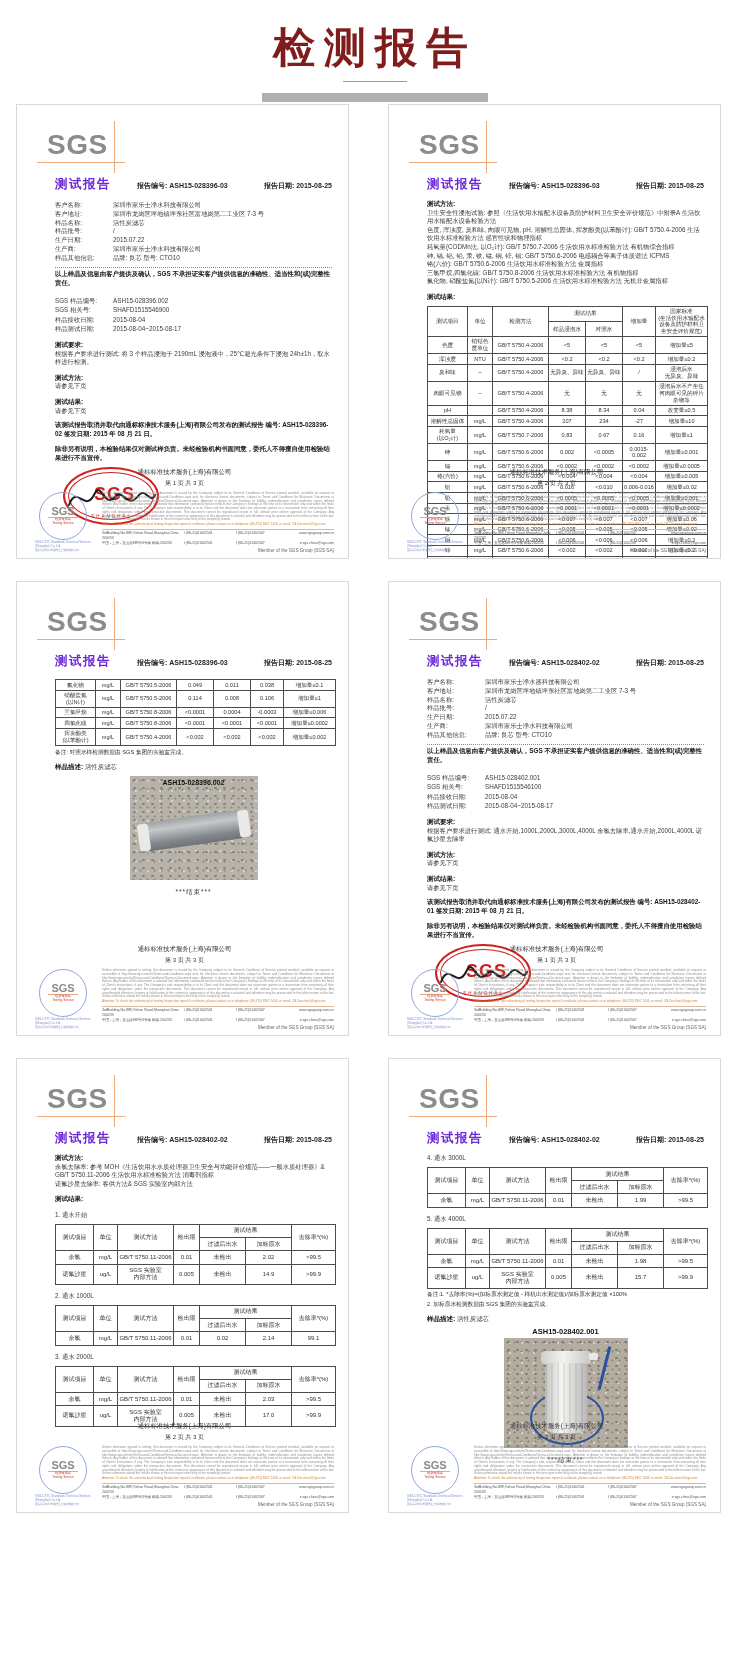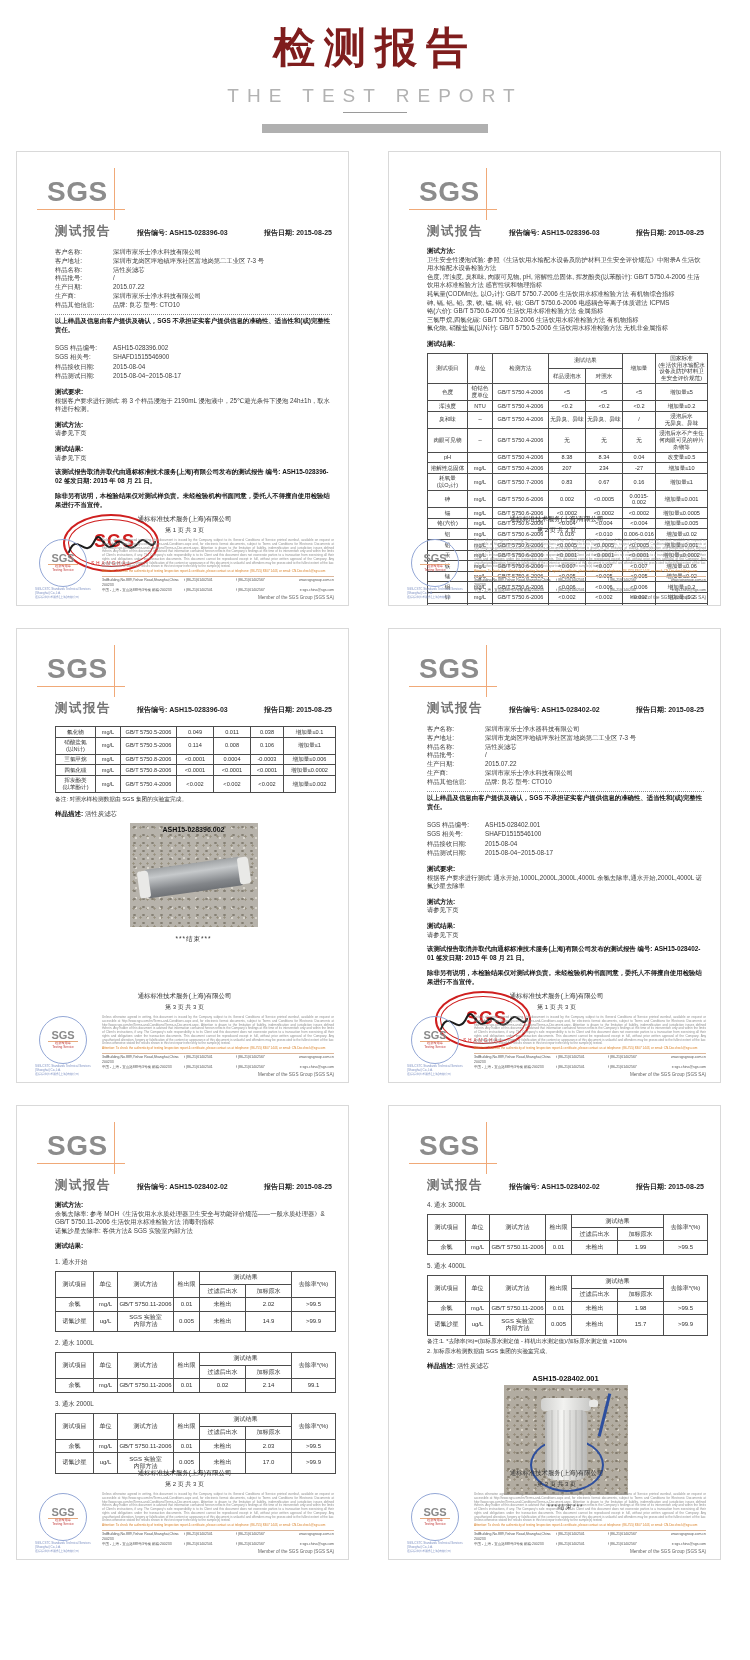--- a/index.html
+++ b/index.html
@@ -8,33 +8,33 @@
   font-family:"Liberation Sans","DejaVu Sans",sans-serif; color:#3b3b3b; }
 
 
 .page-header { text-align:center; padding-top:20px; }
 .title-cn { font-size:42px; font-weight:600; color:#7f1d1d; letter-spacing:9px; }
 .title-en { display:inline-block; margin-top:9px; font-size:19px; color:#b2b2b2; letter-spacing:8px; }
 .title-underline { width:64px; height:1px; background:#9a9a9a; margin:5px auto 0; }
 .header-bar { width:226px; height:9px; background:#b0b0b0; margin:11px auto 0; }
 
 
-.cards { display:grid; grid-template-columns:333px 333px; column-gap:39px; row-gap:22px; margin:18px 0 0 16px; }
+.cards { display:grid; grid-template-columns:333px 333px; column-gap:39px; row-gap:22px; margin:2px 0 0 16px; }
 .card { width:333px; height:455px; border:1px solid #d9d9d9; background:#fff; position:relative;
   padding:24px 16px 0 38px; overflow:hidden; }
 
 
 .sgs-logo { position:relative; width:70px; height:32px; margin-left:-8px; }
 .logo-text { font-size:28px; font-weight:bold; color:#8c8c8c; letter-spacing:0.5px; }
 .logo-hline { position:absolute; left:-10px; right:-8px; bottom:-2px; height:1px; background:#f0a978; }
 .logo-vline { position:absolute; right:2px; top:-8px; bottom:-12px; width:1px; background:#f0a978; }
 
 
 .rpt-head { display:flex; align-items:baseline; margin-top:15px; }
-.rpt-title { font-size:12.5px; font-weight:bold; letter-spacing:1.5px; color:#737373; }
+.rpt-title { font-size:12.5px; font-weight:bold; letter-spacing:1.5px; color:#6d28d9; }
 .rpt-no { margin-left:26px; font-size:7px; font-weight:bold; color:#1f1f1f; }
 .rpt-date { margin-left:auto; font-size:7px; font-weight:bold; color:#1f1f1f; }
 
 
 .kv { margin-top:8px; }
 .kv-row { display:flex; font-size:6.3px; line-height:8.8px; }
 .kv2 .kv-row { line-height:9.6px; }
 .kv-l { width:58px; flex:none; }
 .kv-v { flex:1; }
 
@@ -116,21 +116,20 @@
 .housing-body { position:absolute; top:25px; left:41px; width:42px; height:70px; border-radius:6px 6px 9px 9px;
   background:repeating-linear-gradient(90deg,rgba(0,0,0,.07) 0 1.5px,transparent 1.5px 6px),
     linear-gradient(90deg,#c4c4c2,#f6f6f4 40%,#dcdcda 65%,#b9b9b7); }
 </style>
 </head>
 <body>
 
 <header class="page-header">
   <h1 class="title-cn">检测报告</h1>
   <div>
-    <span class="title-en">THE TEST REPORT</span>
     <div class="title-underline"></div>
   </div>
   <div class="header-bar"></div>
 </header>
 
 <main class="cards">
 
   <section class="card">
     <div class="sgs-logo">
       <span class="logo-text">SGS</span>

